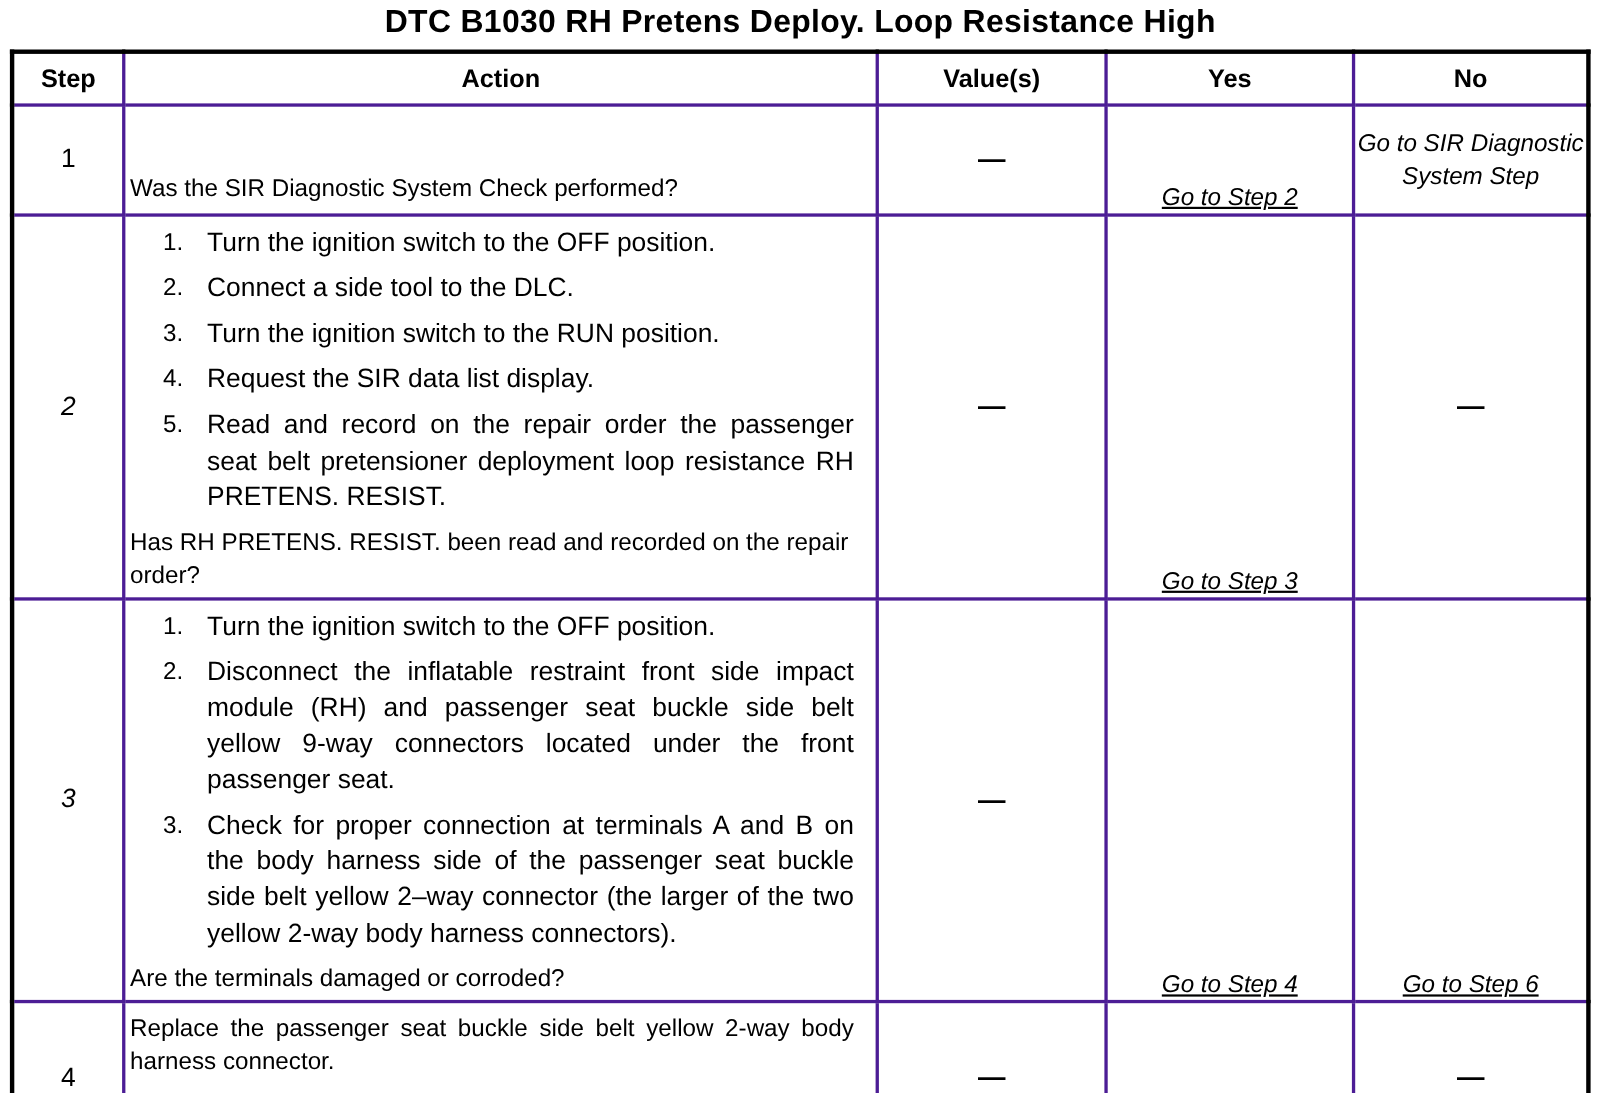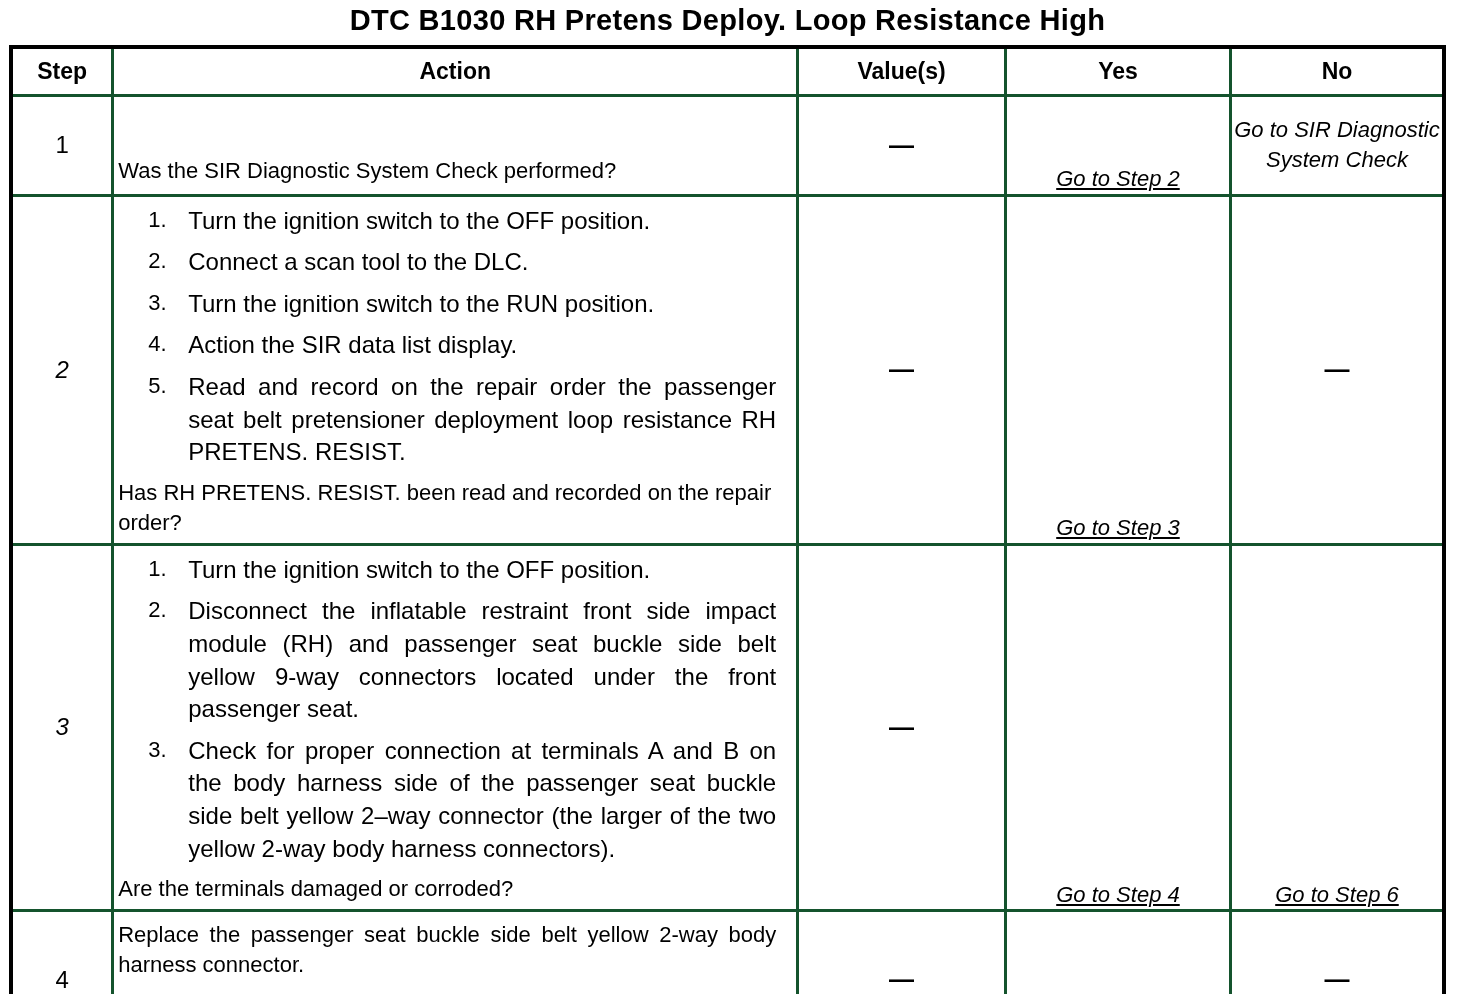--- a/index.html
+++ b/index.html
@@ -20,21 +20,21 @@
     font-weight: 700;
     letter-spacing: 0.3px;
   }
   table.dtc {
     width: 100%;
     border-collapse: collapse;
     table-layout: fixed;
     border: 4px solid #000;
   }
   table.dtc th, table.dtc td {
-    border: 3px solid #14532d;
+    border: 3px solid #4c1d95;
     padding: 0;
   }
   th.hdr {
     font-size: 23px;
     font-weight: 700;
     text-align: center;
     height: 48px;
     padding: 4px 2px;
   }
   
@@ -139,43 +139,43 @@
 
       <tr class="r1">
         <td class="step-cell">1</td>
         <td class="action-cell">
           <div class="action-inner mh-r1">
             <div class="action-question">Was the SIR Diagnostic System Check performed?</div>
           </div>
         </td>
         <td class="dash-cell">—</td>
         <td class="goto-cell">Go to Step 2</td>
-        <td class="goto-cell-mid">Go to SIR Diagnostic System Check</td>
+        <td class="goto-cell-mid">Go to SIR Diagnostic System Step</td>
       </tr>
 
       <tr class="r2">
         <td class="step-cell it">2</td>
         <td class="action-cell">
           <div class="action-inner mh-r2">
             <div class="action-list">
               <div class="action-item">
                 <span class="li-num">1.</span>
                 <span class="li-text">Turn the ignition switch to the OFF position.</span>
               </div>
               <div class="action-item">
                 <span class="li-num">2.</span>
-                <span class="li-text">Connect a scan tool to the DLC.</span>
+                <span class="li-text">Connect a side tool to the DLC.</span>
               </div>
               <div class="action-item">
                 <span class="li-num">3.</span>
                 <span class="li-text">Turn the ignition switch to the RUN position.</span>
               </div>
               <div class="action-item">
                 <span class="li-num">4.</span>
-                <span class="li-text">Action the SIR data list display.</span>
+                <span class="li-text">Request the SIR data list display.</span>
               </div>
               <div class="action-item">
                 <span class="li-num">5.</span>
                 <span class="li-text">Read and record on the repair order the passenger seat belt pretensioner deployment loop resistance RH PRETENS. RESIST.</span>
               </div>
             </div>
             <div class="action-question">Has RH PRETENS. RESIST. been read and recorded on the repair order?</div>
           </div>
         </td>
         <td class="dash-cell">—</td>

